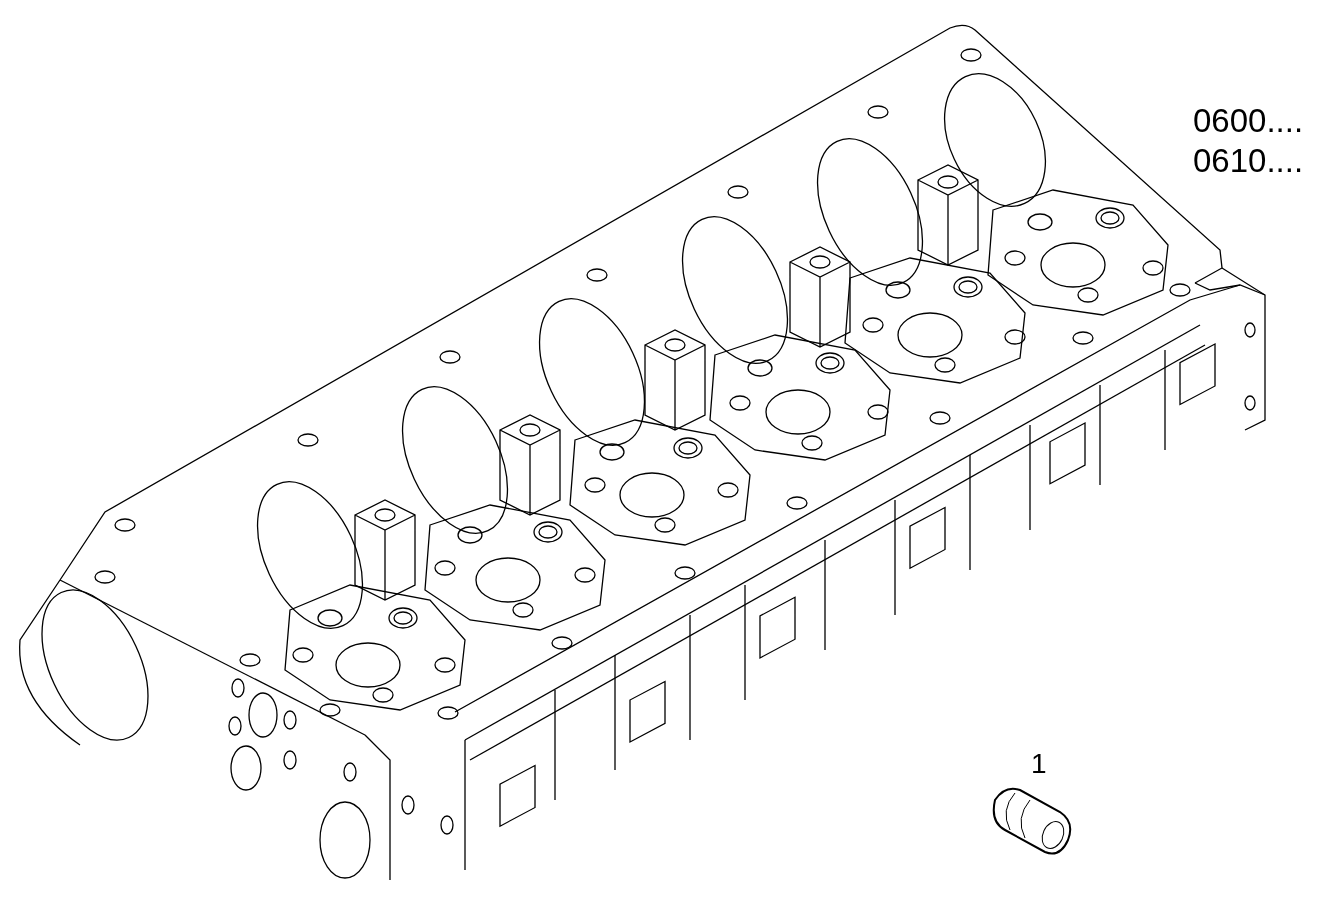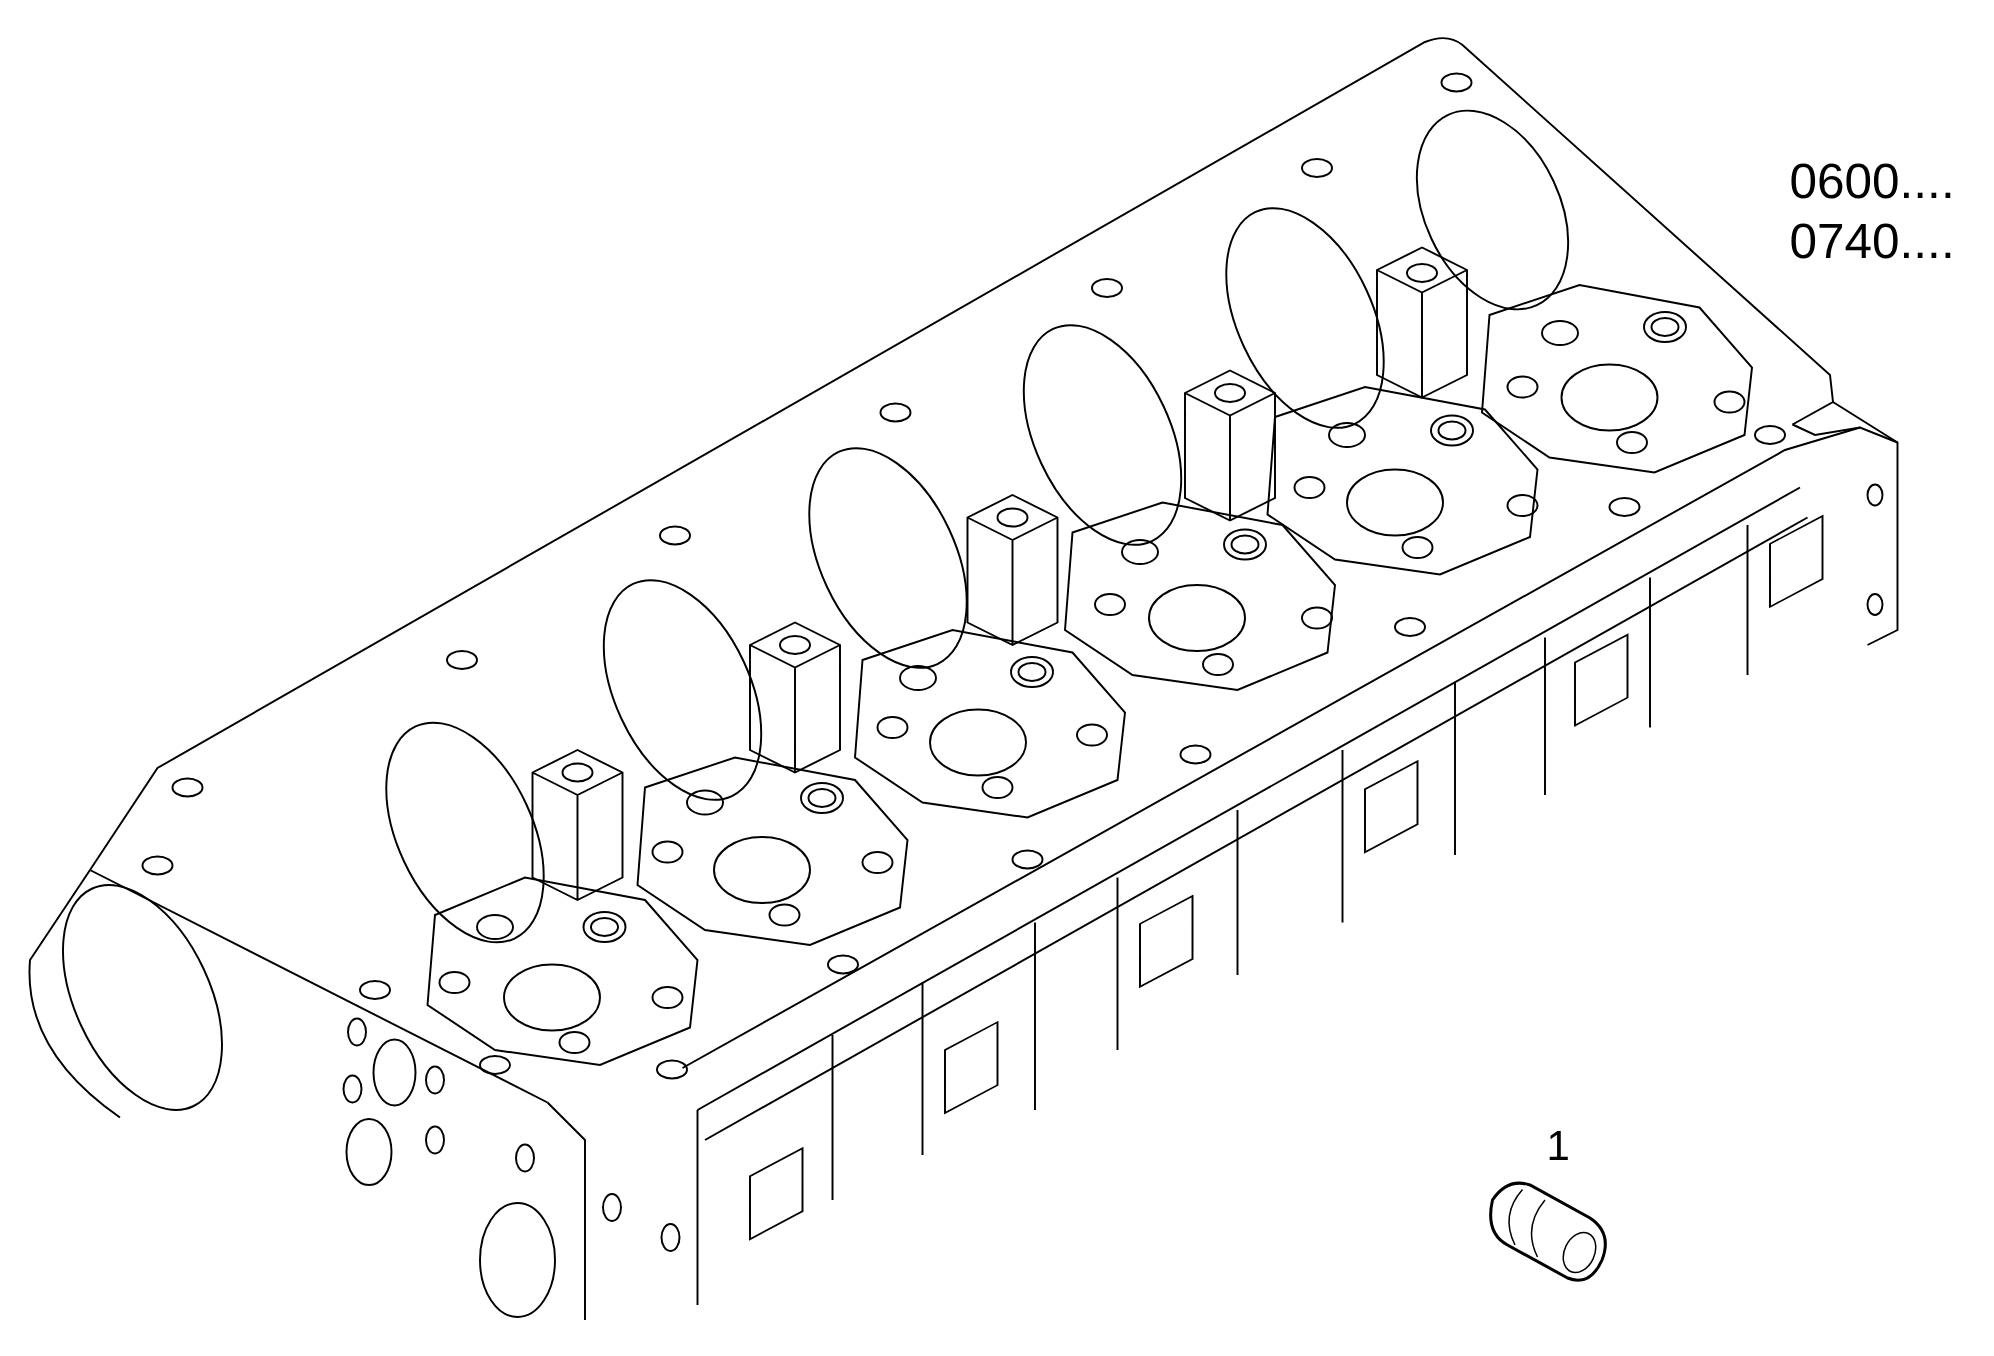--- a/index.html
+++ b/index.html
@@ -162,16 +162,16 @@
   <g stroke-width="2">
     <path d="M995 800 Q1005 785 1020 790 L1060 812 Q1075 822 1068 840 Q1060 858 1045 852 L1005 830 Q990 822 995 800 Z"></path>
     <path d="M1015 793 Q1000 810 1010 830" stroke-width="1"></path>
     <path d="M1030 800 Q1015 818 1025 838" stroke-width="1"></path>
     <ellipse cx="1053" cy="835" rx="10" ry="14" transform="rotate(25 1053 835)" stroke-width="1"></ellipse>
   </g>
 </svg>
 
 <div class="ref-list">
   <div>0600....</div>
-  <div>0740....</div>
+  <div>0610....</div>
 </div>
 
 <div class="callout">1</div>
 
 </body></html>

